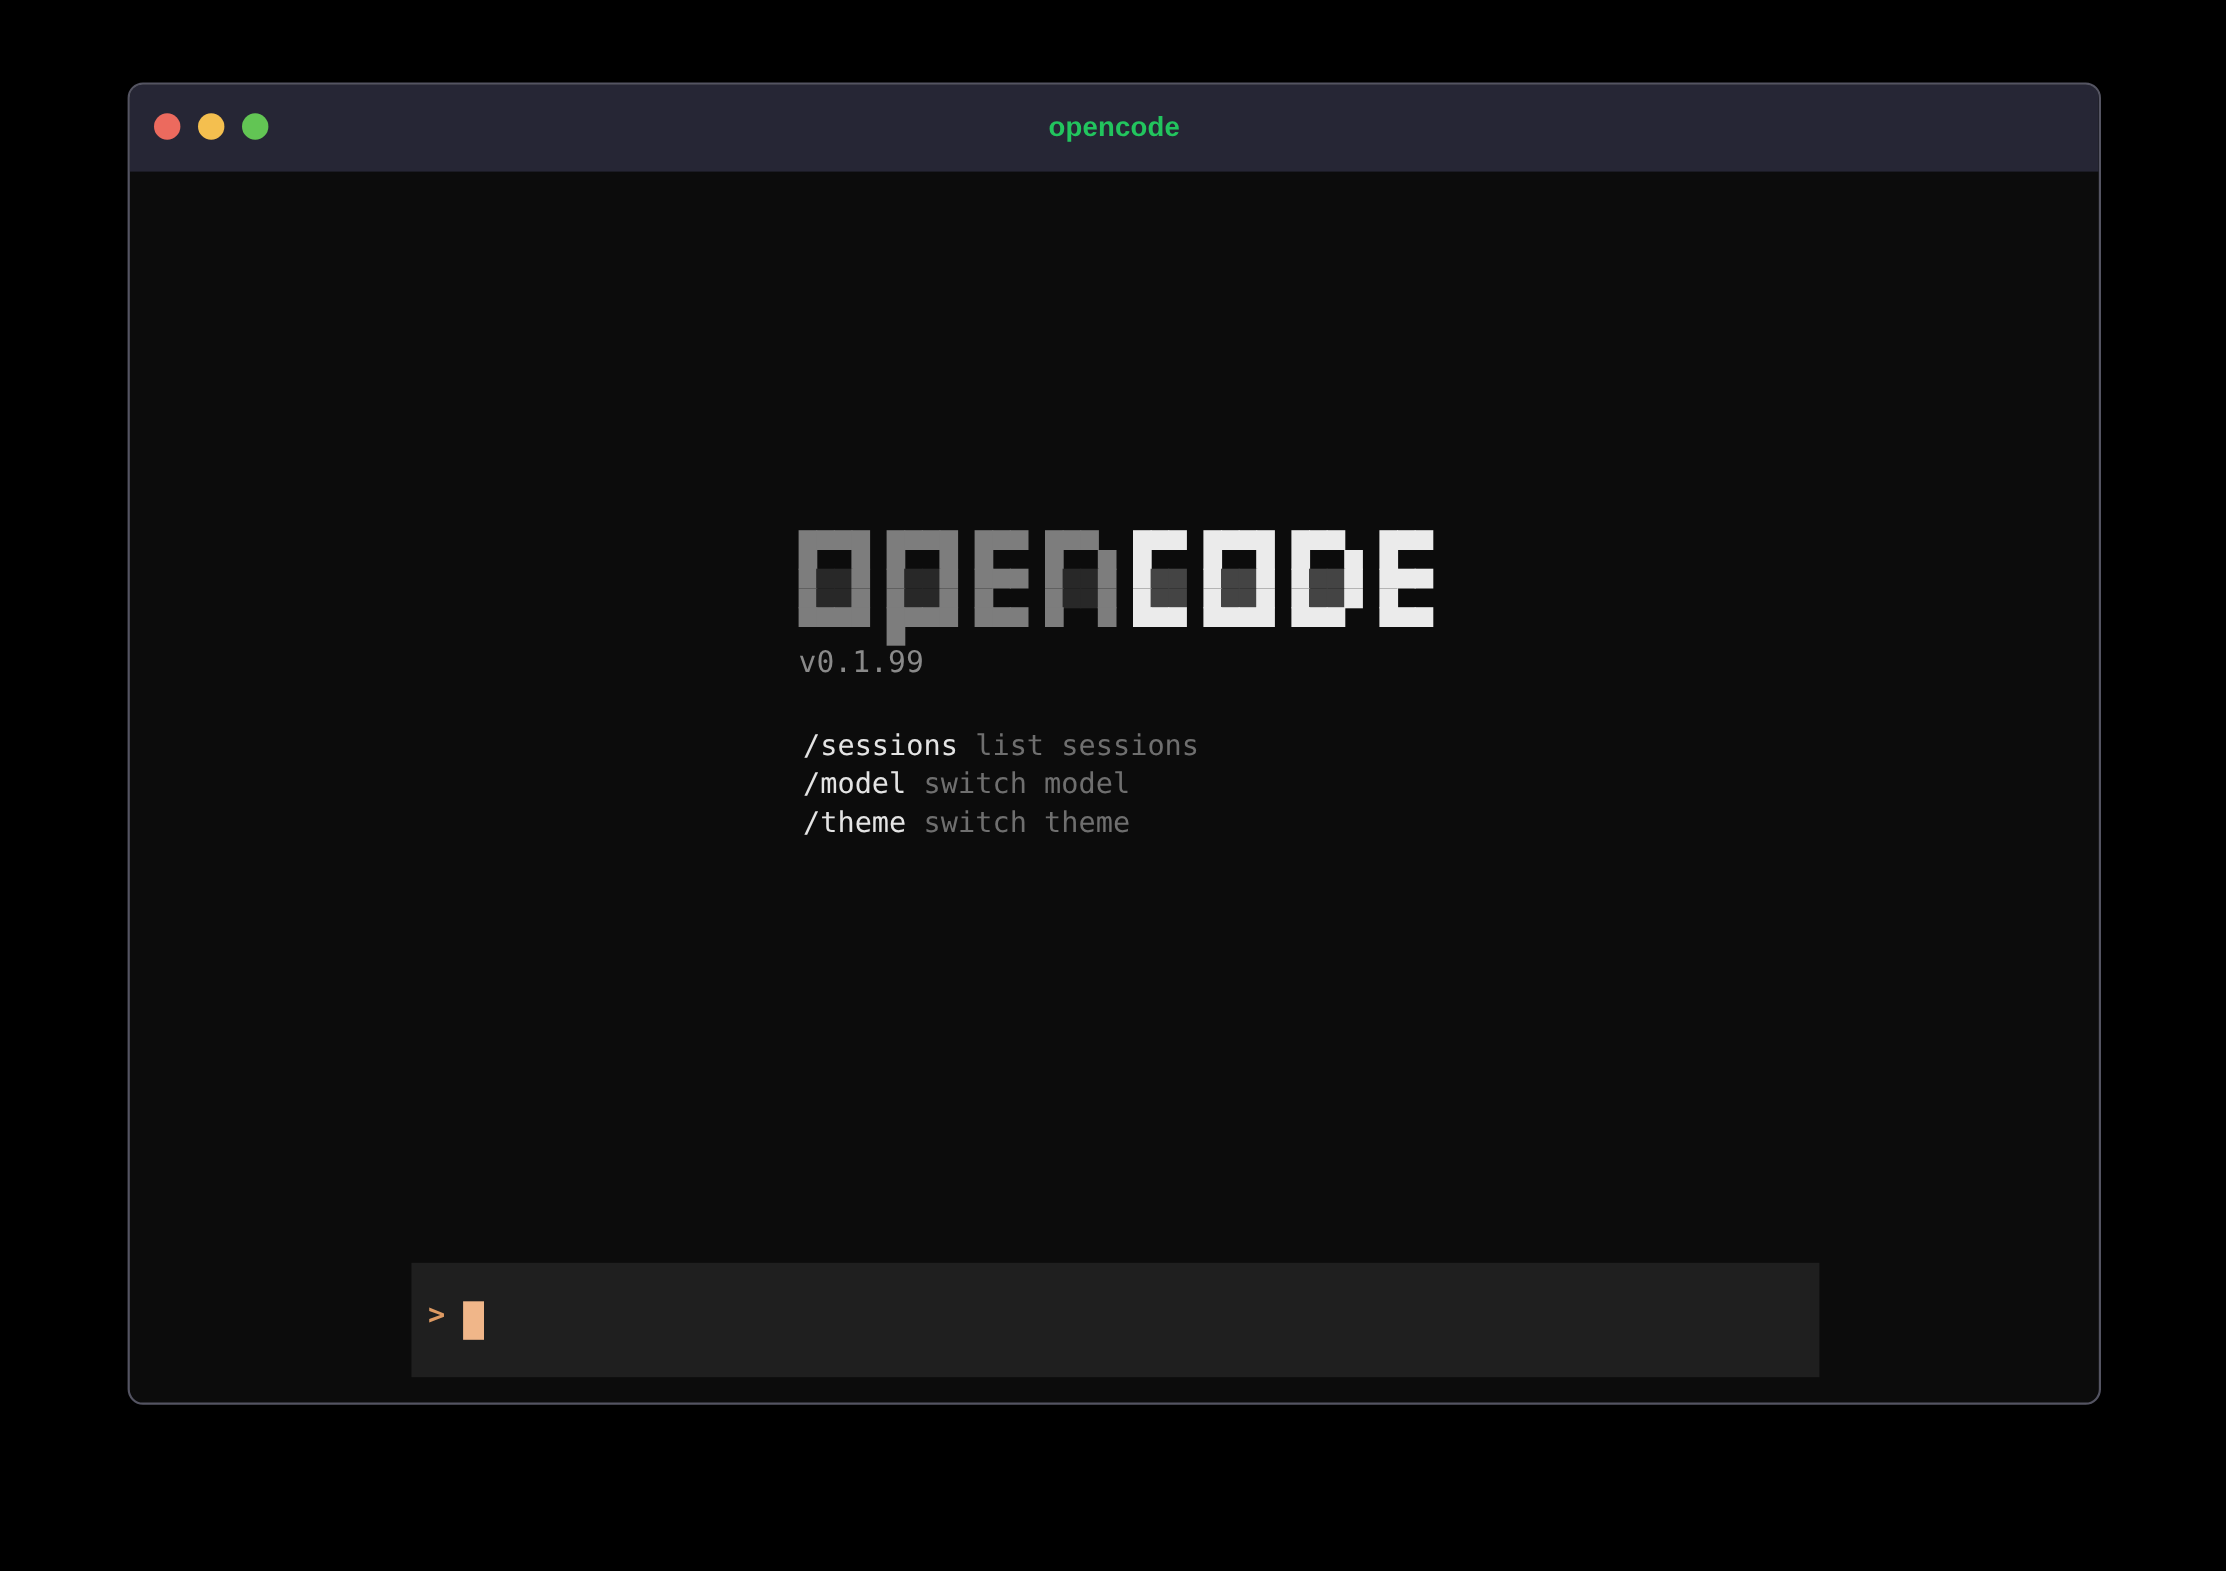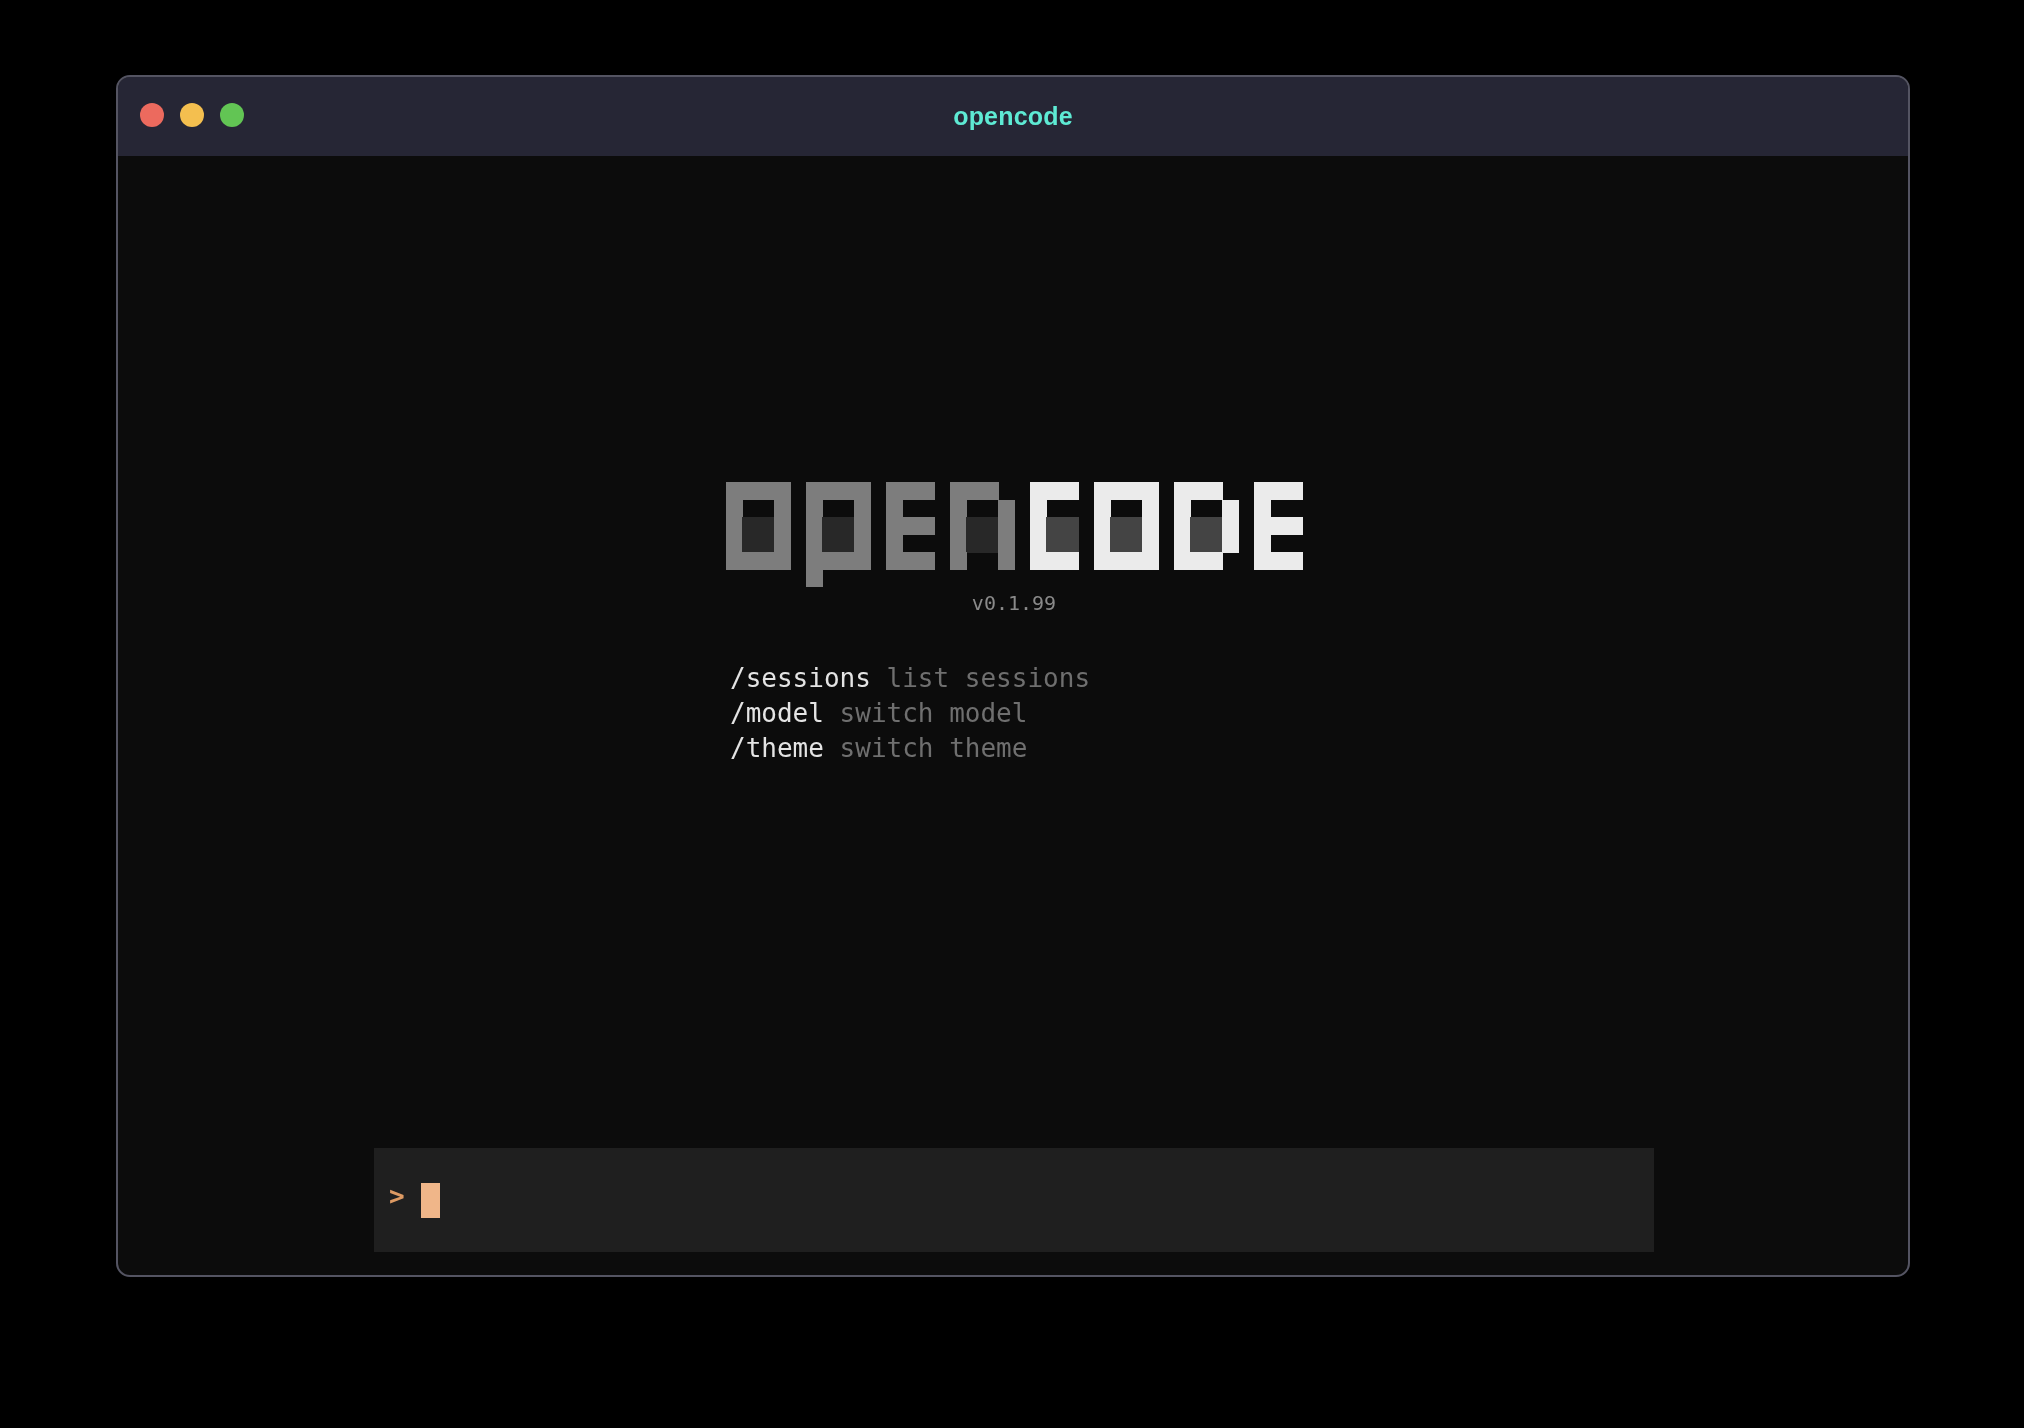--- a/index.html
+++ b/index.html
@@ -7,28 +7,28 @@
   .page { position:relative; width:2024px; height:1428px; background:#000; overflow:hidden;
           font-family:"DejaVu Sans Mono", monospace; }
   .window { position:absolute; left:116px; top:75px; width:1794px; height:1202px;
             background:#0c0c0c; border:2px solid #545462; border-radius:14px; overflow:hidden;
             box-shadow: inset 0 1px 0 rgba(255,255,255,0.22); }
   .titlebar { position:absolute; left:0; top:0; width:100%; height:79px; background:#262635;
               display:flex; align-items:center; justify-content:center; }
   .lights { position:absolute; left:22px; top:26px; display:flex; gap:16px; }
   .light { width:24px; height:24px; border-radius:50%; display:inline-block; }
   .title { font-family:"Liberation Sans", sans-serif; font-weight:700; font-size:25px;
-           color:#5eead4; letter-spacing:0.2px; }
+           color:#22c55e; letter-spacing:0.2px; }
   .content { position:absolute; left:0; top:79px; width:1790px; height:1119px; }
   
   .logo { position:absolute; left:608px; top:326px; width:576px; height:106px; }
   .logo-letter { position:absolute; top:0; height:106px; }
   .logo-cell { position:absolute; display:block; }
-  .version { position:absolute; left:608px; top:432px; width:576px; text-align:center;
-             font-size:20px; line-height:30px; color:#8a8a8a; }
+  .version { position:absolute; left:608px; top:432px; width:576px; text-align:left;
+             font-size:27px; line-height:30px; color:#8a8a8a; }
   
   .commands { position:absolute; left:612px; top:505px; font-size:26px; line-height:35px; }
   .cmd-line { white-space:pre; }
   .cmd  { color:#e4e4e4; }
   .desc { color:#6f6f6f; }
   .cmd::after { content:" "; }
   
   .inputbox { position:absolute; left:256px; top:992px; width:1280px; height:104px; background:#1f1f1f; }
   .prompt { position:absolute; left:15px; top:33px; font-size:26px; line-height:30px;
             color:#dd9a63; font-weight:700; }

